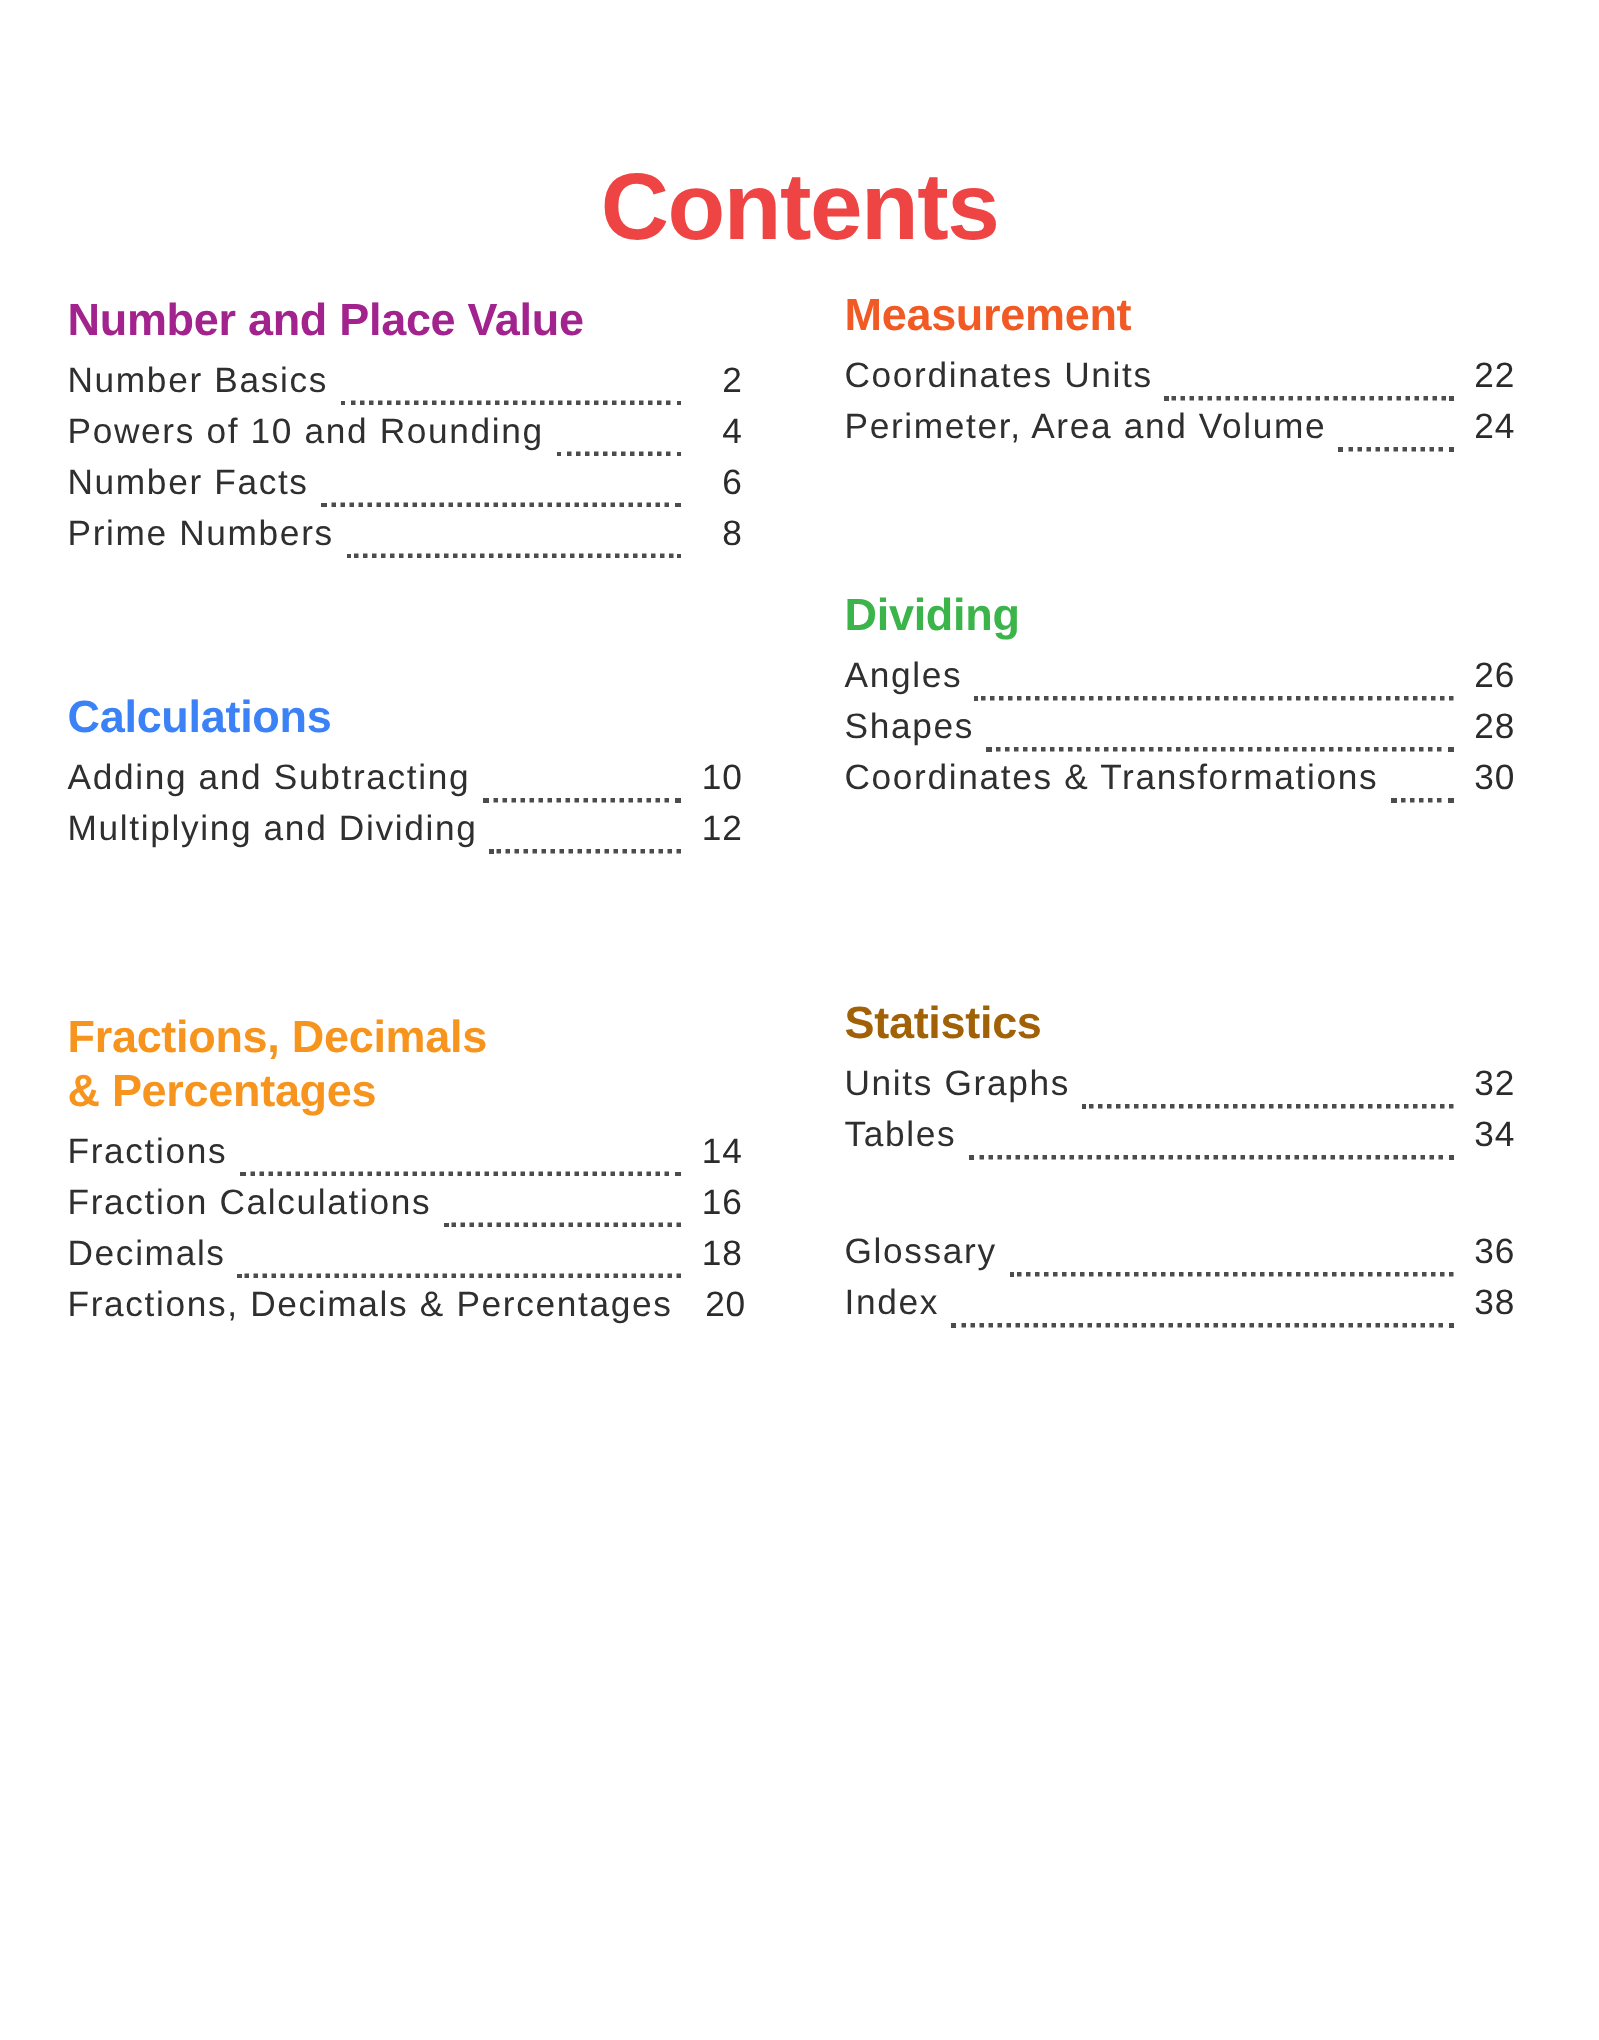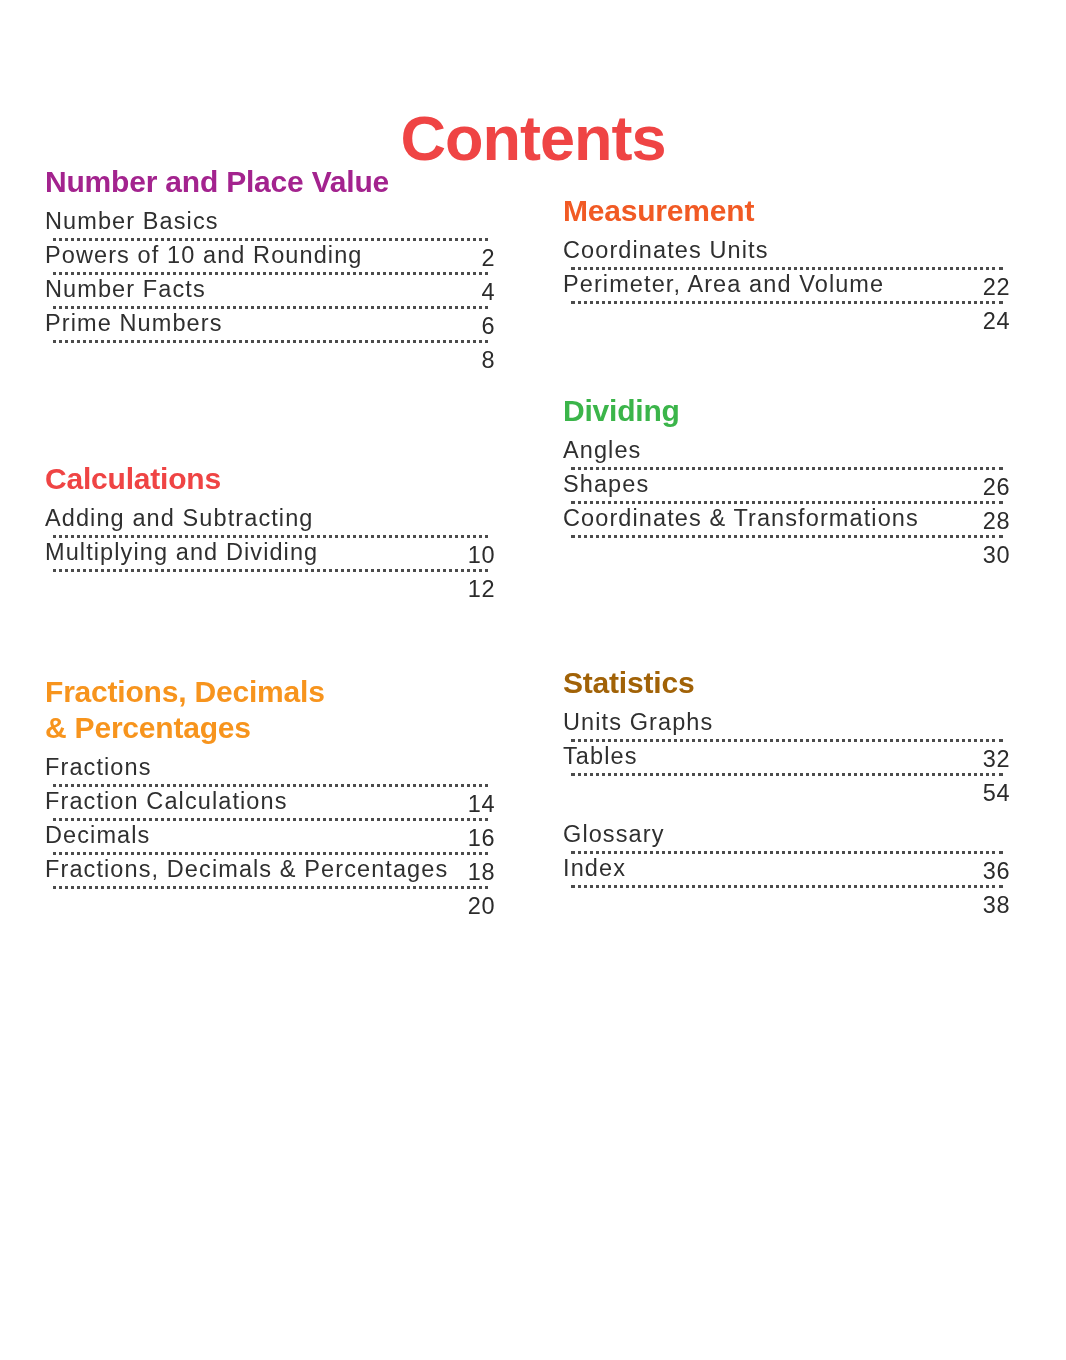--- a/index.html
+++ b/index.html
@@ -25,26 +25,26 @@
   .sec h2 {
     margin:0 0 4px 0;
     font-family:"Liberation Sans", sans-serif;
     font-weight:700;
     font-size:30px;
     line-height:36px;
     letter-spacing:-0.2px;
   }
   .row {
     display:flex;
+    align-items:flex-end;
     height:34px;
     line-height:34px;
     color:#2f2f2f;
     font-size:23.5px;
     letter-spacing:1.1px;
-    flex-direction:column;
   }
   .row .t { white-space:nowrap; line-height:34px; }
   .row .dots {
     flex:1 1 auto;
     height:27px;
     margin:0 7px 0 8px;
     border-bottom:3px dotted #4c4c4c;
   }
   .row .p {
     min-width:34px;
@@ -54,21 +54,21 @@
     color:#2b2b2b;
   }
 </style>
 </head>
 <body>
 
 <div class="page">
 
   <h1 class="page-title" style="color: #ef4444;">Contents</h1>
 
-  <section class="sec left" style="top:164px">
+  <section class="sec left" style="top:196px">
     <h2 style="color: rgb(163, 35, 142);">Number and Place Value</h2>
     <div class="row">
       <span class="t">Number Basics</span>
       <span class="dots"></span>
       <span class="p">2</span>
     </div>
     <div class="row">
       <span class="t">Powers of 10 and Rounding</span>
       <span class="dots"></span>
       <span class="p">4</span>
@@ -79,21 +79,21 @@
       <span class="p">6</span>
     </div>
     <div class="row">
       <span class="t">Prime Numbers</span>
       <span class="dots"></span>
       <span class="p">8</span>
     </div>
   </section>
 
   <section class="sec left" style="top:461px">
-    <h2 style="color: #ef4444;">Calculations</h2>
+    <h2 style="color: #3b82f6;">Calculations</h2>
     <div class="row">
       <span class="t">Adding and Subtracting</span>
       <span class="dots"></span>
       <span class="p">10</span>
     </div>
     <div class="row">
       <span class="t">Multiplying and Dividing</span>
       <span class="dots"></span>
       <span class="p">12</span>
     </div>
@@ -159,21 +159,21 @@
   <section class="sec right" style="top:641px">
     <h2 style="color: #a16207; margin-top: 24px;">Statistics</h2>
     <div class="row">
       <span class="t">Units Graphs</span>
       <span class="dots"></span>
       <span class="p">32</span>
     </div>
     <div class="row">
       <span class="t">Tables</span>
       <span class="dots"></span>
-      <span class="p">54</span>
+      <span class="p">34</span>
     </div>
   </section>
 
   <section class="sec right" style="top:817px">
     <div class="row">
       <span class="t">Glossary</span>
       <span class="dots"></span>
       <span class="p">36</span>
     </div>
     <div class="row">

